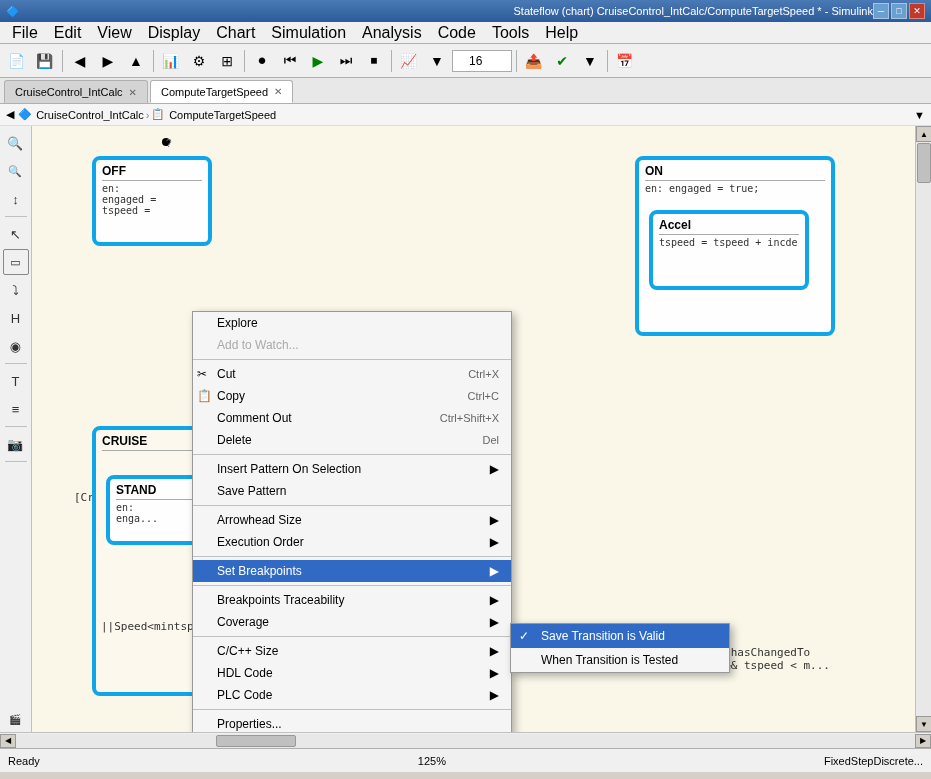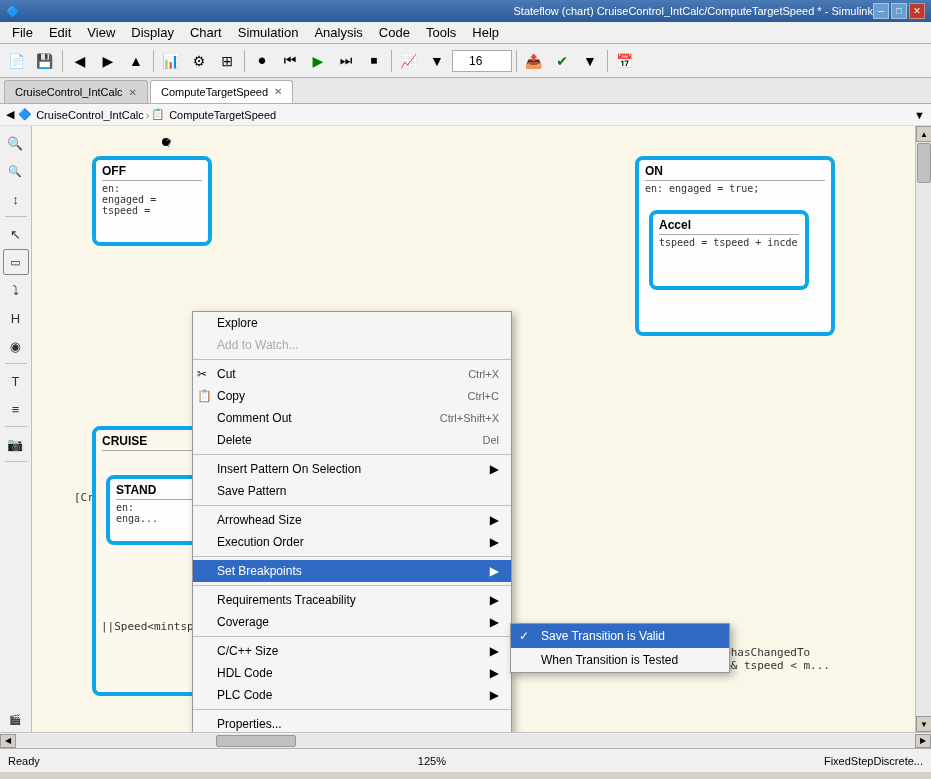--- a/index.html
+++ b/index.html
@@ -34,21 +34,21 @@
       background: #f0f0f0;
       border-bottom: 1px solid #b0b0b0;
       height: 22px;
       display: flex;
       align-items: center;
       padding: 0 4px;
     }
     .menu-item {
       padding: 2px 8px;
       cursor: pointer;
-      font-size: 13px;
+      font-size: 16px;
       color: #000;
     }
 
     
     #toolbar {
       background: #f0f0f0;
       border-bottom: 1px solid #b0b0b0;
       height: 34px;
       display: flex;
       align-items: center;
@@ -466,21 +466,21 @@
         <span>Execution Order</span>
         <span class="cm-arrow">▶</span>
       </div>
       <div class="cm-sep"></div>
       <div class="cm-item highlighted">
         <span>Set Breakpoints</span>
         <span class="cm-arrow">▶</span>
       </div>
       <div class="cm-sep"></div>
       <div class="cm-item">
-        <span>Requirements Traceability</span>
+        <span>Breakpoints Traceability</span>
         <span class="cm-arrow">▶</span>
       </div>
       <div class="cm-item">
         <span>Coverage</span>
         <span class="cm-arrow">▶</span>
       </div>
       <div class="cm-sep"></div>
       <div class="cm-item">
         <span>C/C++ Size</span>
         <span class="cm-arrow">▶</span>

